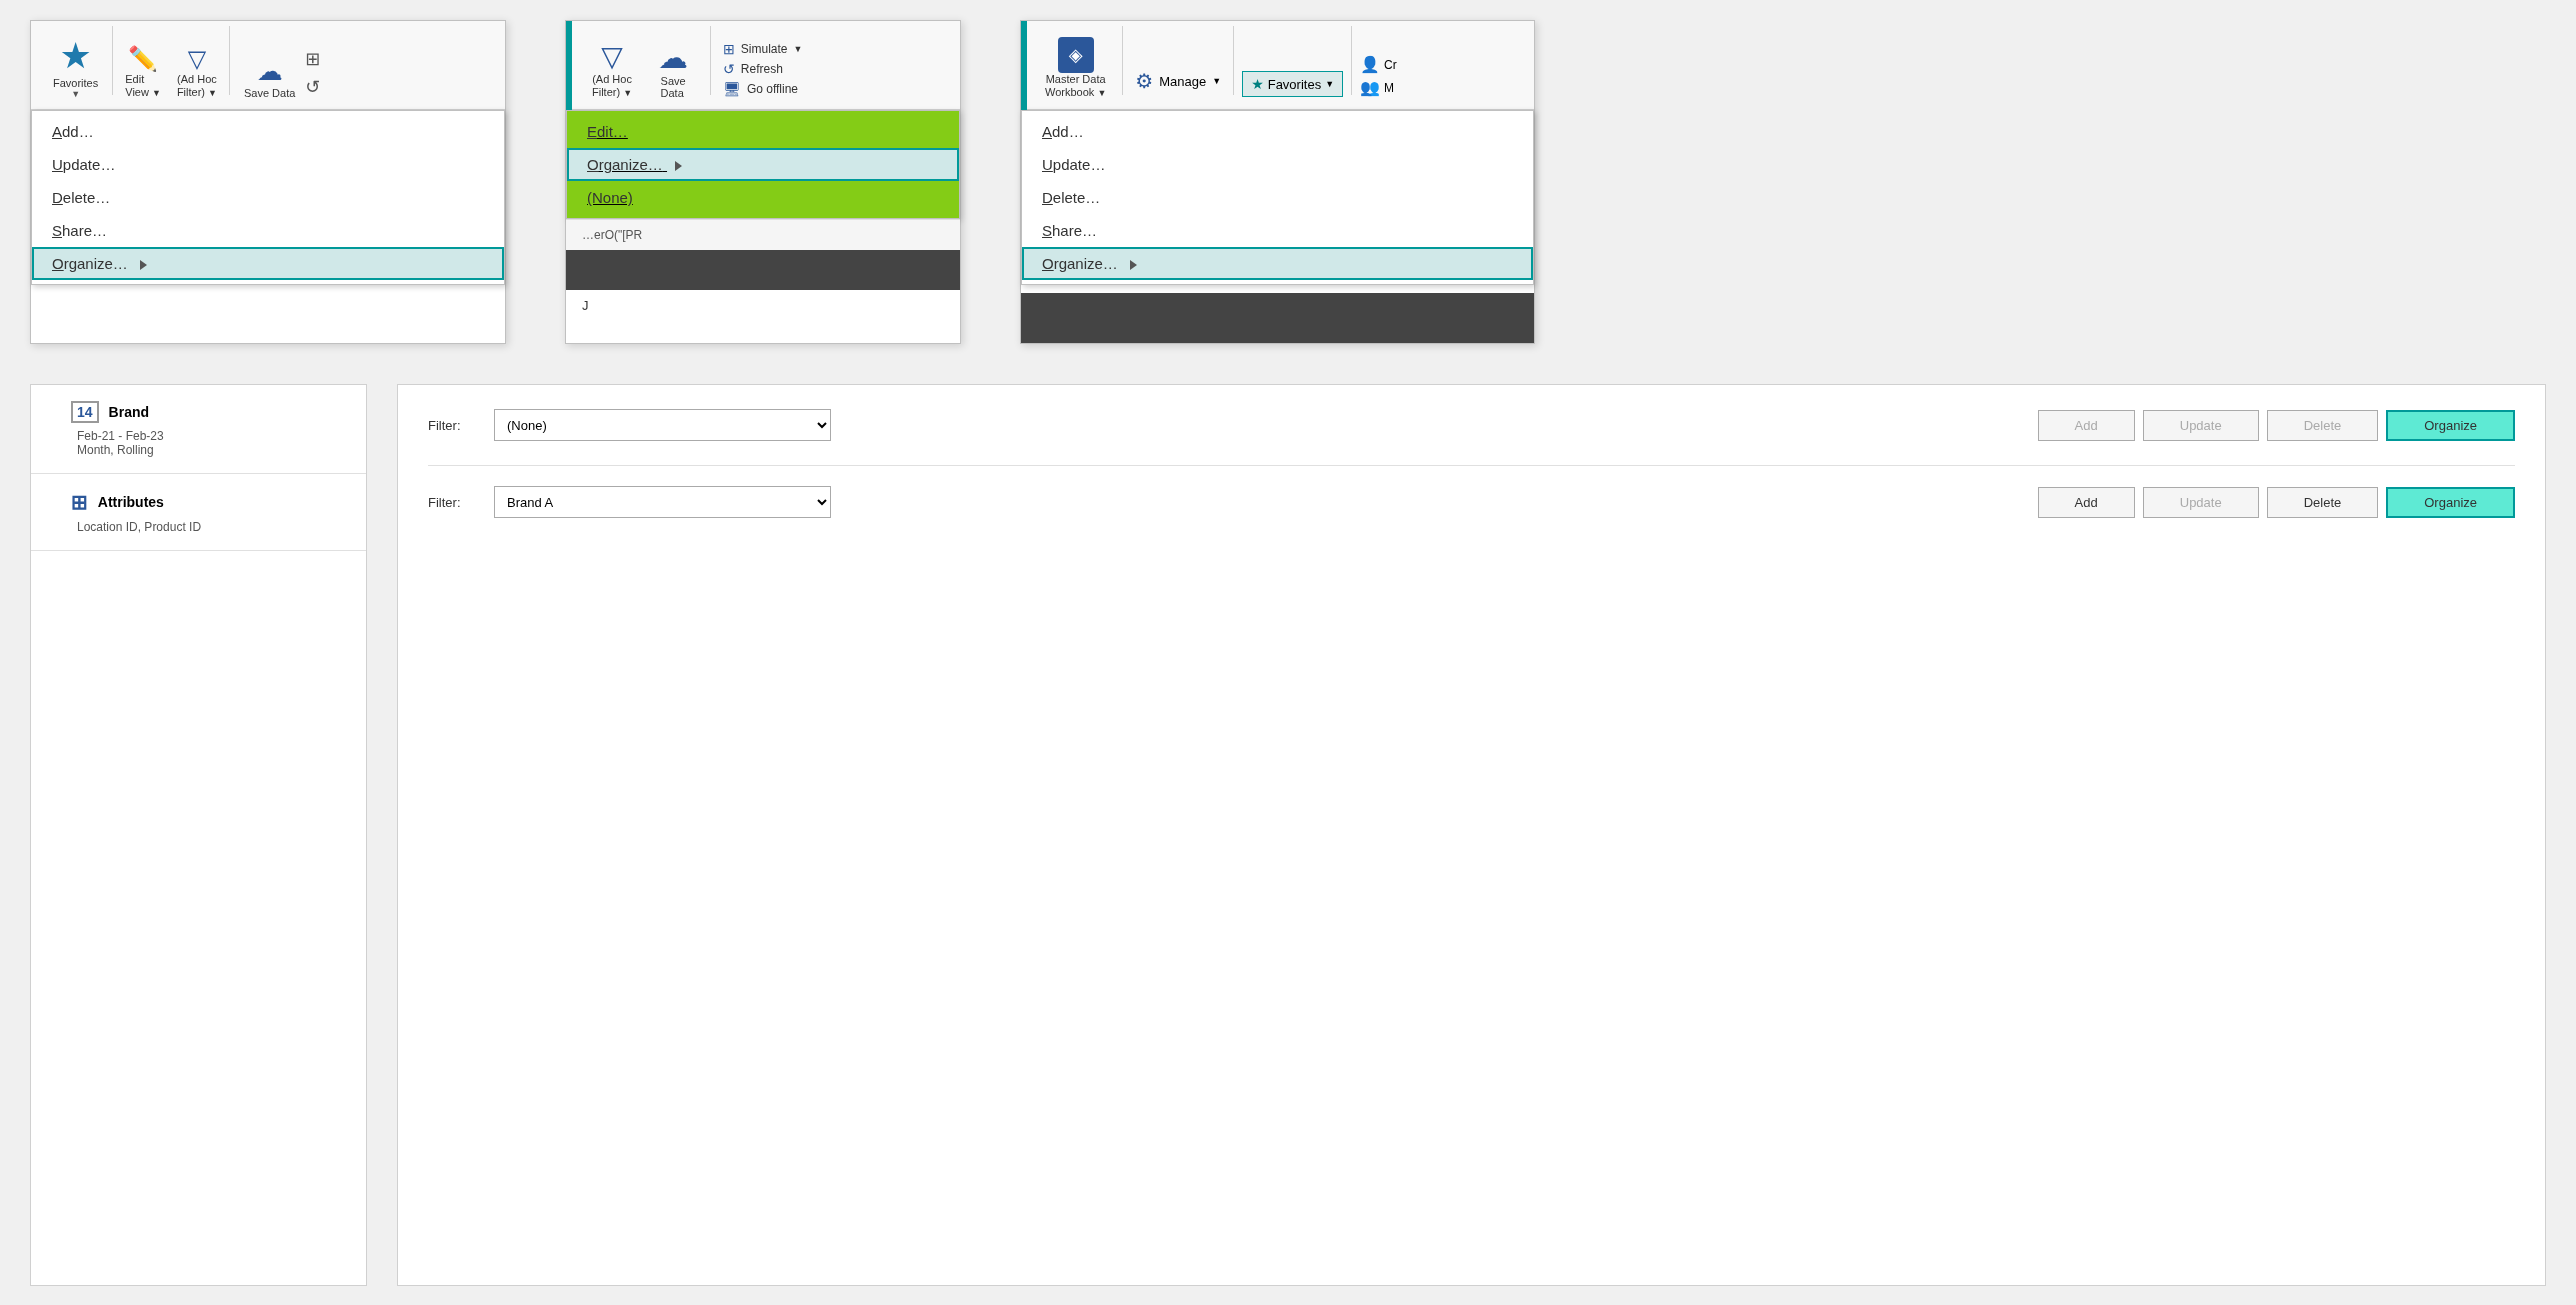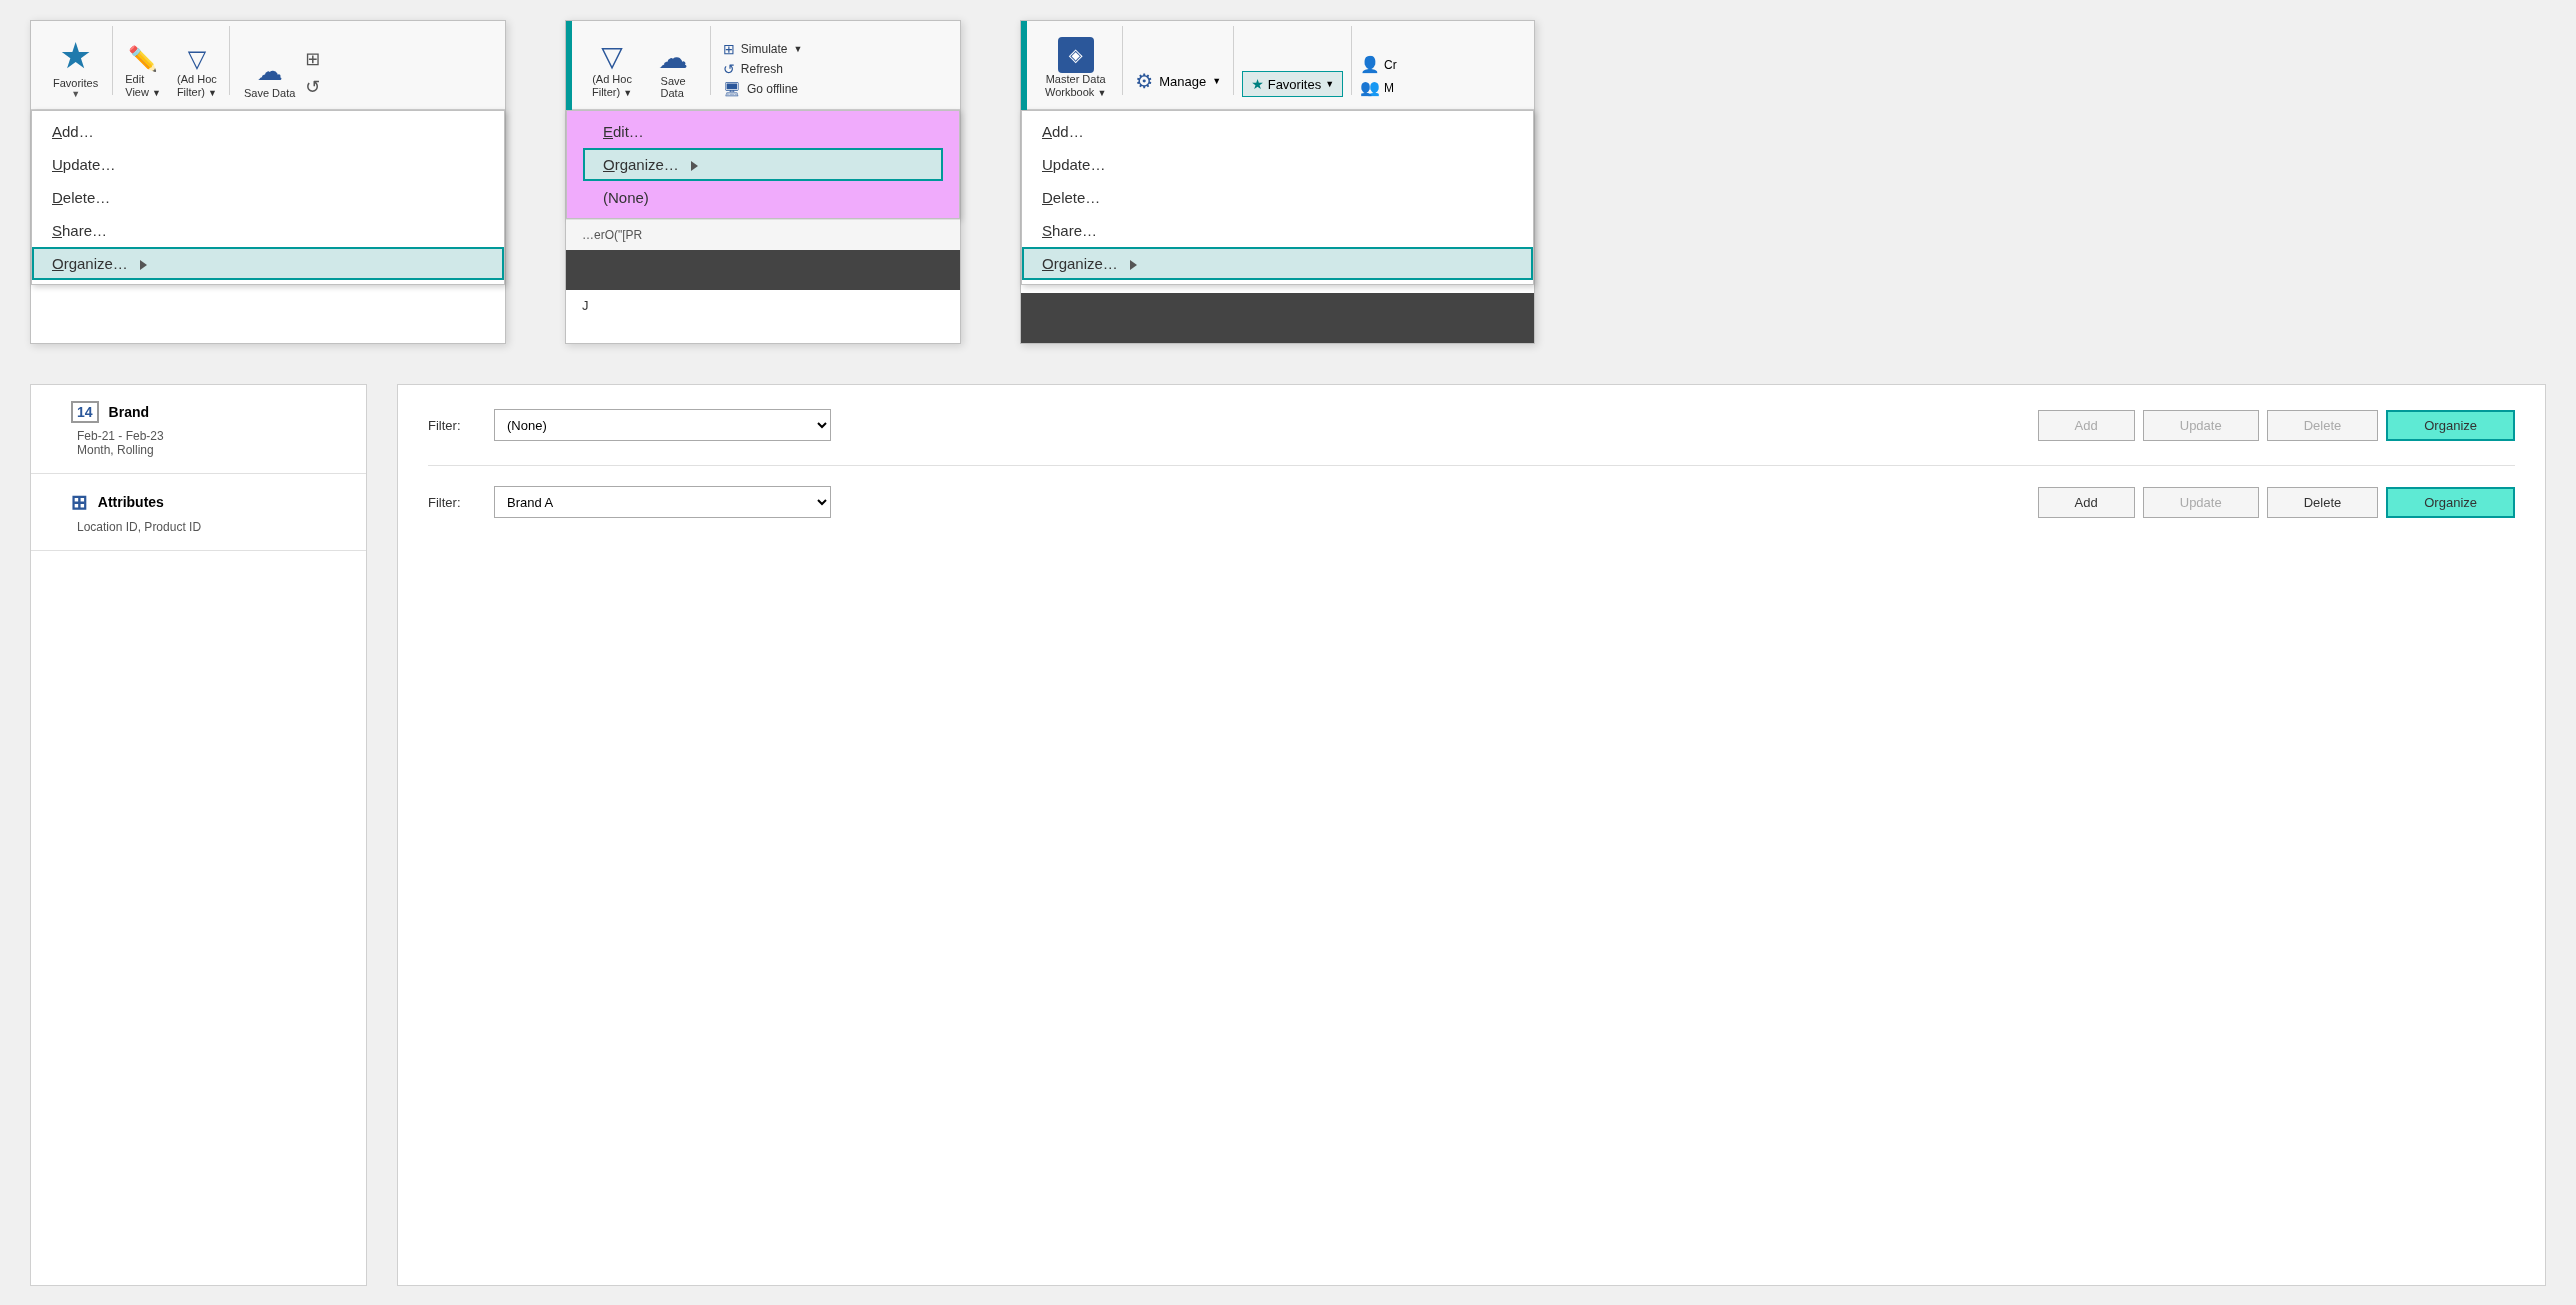--- a/index.html
+++ b/index.html
@@ -260,25 +260,26 @@
       background: #2b579a;
       border-radius: 4px;
       display: flex;
       align-items: center;
       justify-content: center;
       color: white;
       font-size: 18px;
     }
 
     .panel2-menu {
-      background: #f0abfc;
+      background: #84cc16;
       border: 1px solid #c0c0c0;
       box-shadow: 2px 2px 6px rgba(0,0,0,0.15);
-      padding: 4px 16px;
+      padding: 4px 0;
       min-width: 198px;
+      text-decoration: underline;
     }
 
     
     .panel1-content {
       display: flex;
       flex-direction: column;
     }
 
     .panel1-ribbon {
       display: flex;

